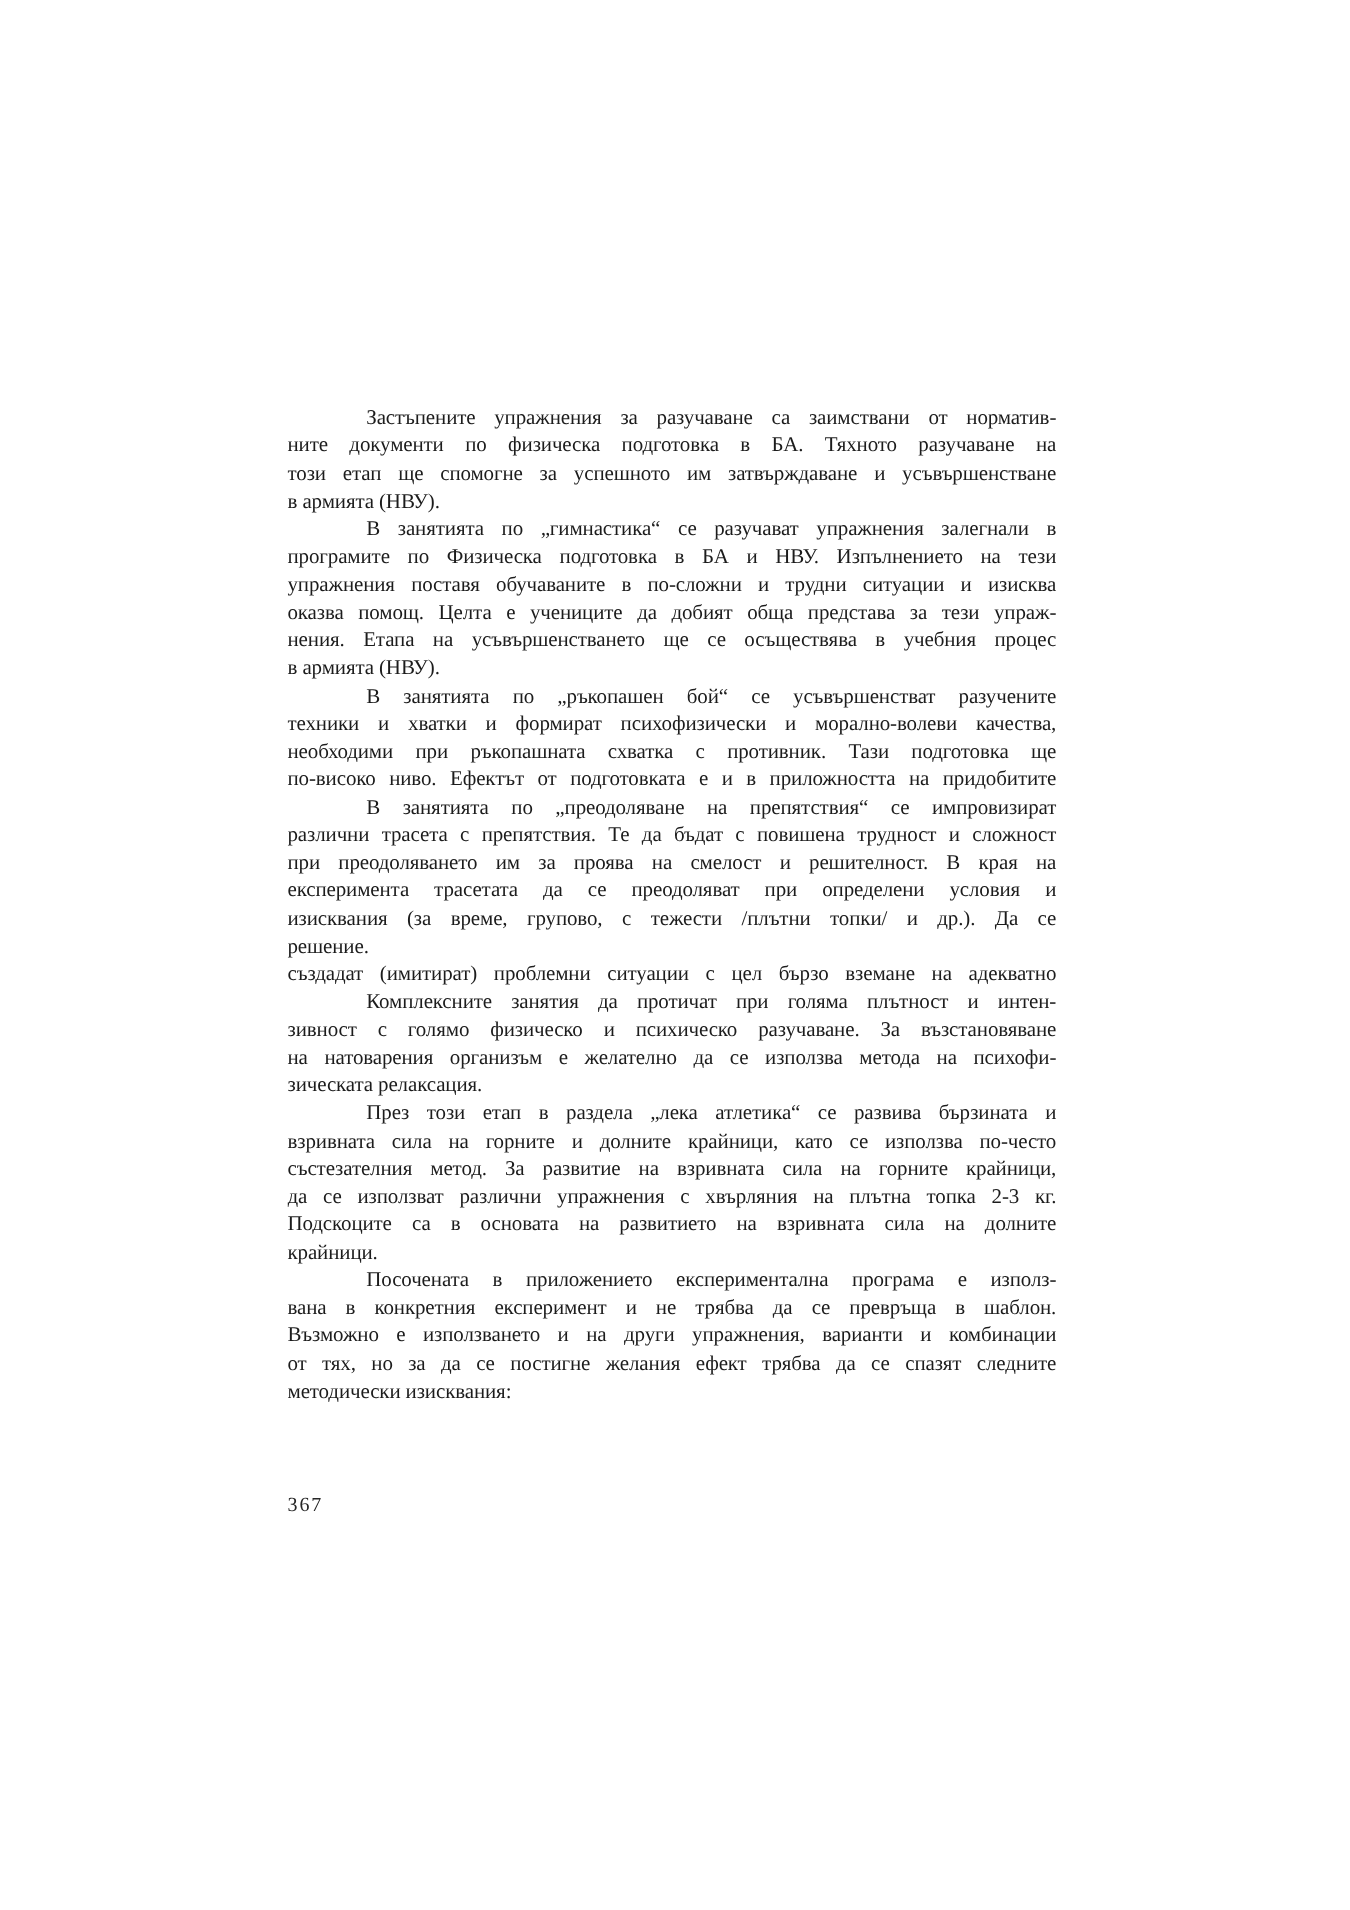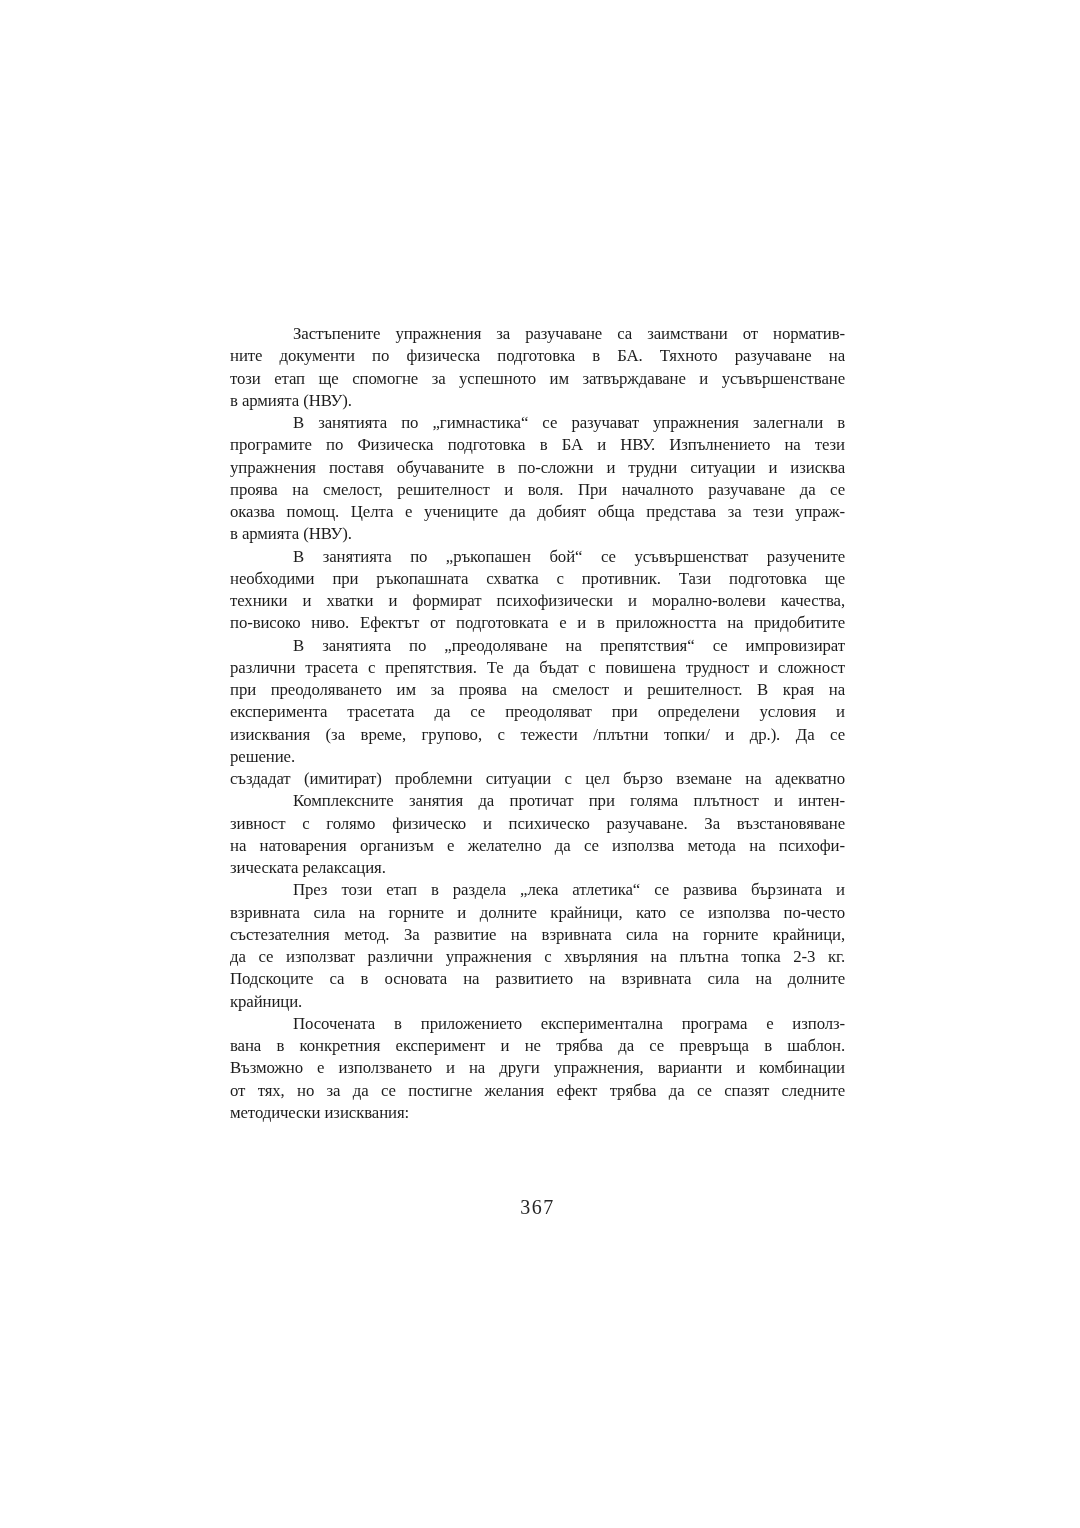--- a/index.html
+++ b/index.html
@@ -30,49 +30,48 @@
     text-align: justify;
     text-align-last: justify;
     white-space: normal;
   }
   .line.first { text-indent: 63px; }
   .line.last  { text-align-last: left; }
   .page-number {
     position: absolute;
     top: 1196px; left: 230px;
     width: 615px;
-    text-align: center;
-    font-size: 20px;
+    font-size: 16px;
     color: #262626;
     letter-spacing: 1.5px;
   }
 </style>
 </head>
 <body>
 
 <div class="page">
   <main class="text-block">
       <div class="paragraph">
         <div class="line first">Застъпените упражнения за разучаване са заимствани от норматив-</div>
         <div class="line">ните документи по физическа подготовка в БА. Тяхното разучаване на</div>
         <div class="line">този етап ще спомогне за успешното им затвърждаване и усъвършенстване</div>
         <div class="line last">в армията (НВУ).</div>
       </div>
       <div class="paragraph">
         <div class="line first">В занятията по „гимнастика“ се разучават упражнения залегнали в</div>
         <div class="line">програмите по Физическа подготовка в БА и НВУ. Изпълнението на тези</div>
         <div class="line">упражнения поставя обучаваните в по-сложни и трудни ситуации и изисква</div>
-        <div class="line">проява на смелост, решителност и воля. При началното разучаване да се</div>
         <div class="line">оказва помощ. Целта е учениците да добият обща представа за тези упраж-</div>
+        <div class="line">нения. Етапа на усъвършенстването ще се осъществява в учебния процес</div>
         <div class="line last">в армията (НВУ).</div>
       </div>
       <div class="paragraph">
         <div class="line first">В занятията по „ръкопашен бой“ се усъвършенстват разучените</div>
+        <div class="line">техники и хватки и формират психофизически и морално-волеви качества,</div>
         <div class="line">необходими при ръкопашната схватка с противник. Тази подготовка ще</div>
-        <div class="line">техники и хватки и формират психофизически и морално-волеви качества,</div>
         <div class="line">по-високо ниво. Ефектът от подготовката е и в приложността на придобитите</div>
       </div>
       <div class="paragraph">
         <div class="line first">В занятията по „преодоляване на препятствия“ се импровизират</div>
         <div class="line">различни трасета с препятствия. Те да бъдат с повишена трудност и сложност</div>
         <div class="line">при преодоляването им за проява на смелост и решителност. В края на</div>
         <div class="line">експеримента трасетата да се преодоляват при определени условия и</div>
         <div class="line">изисквания (за време, групово, с тежести /плътни топки/ и др.). Да се</div>
         <div class="line last">решение.</div>
         <div class="line">създадат (имитират) проблемни ситуации с цел бързо вземане на адекватно</div>

